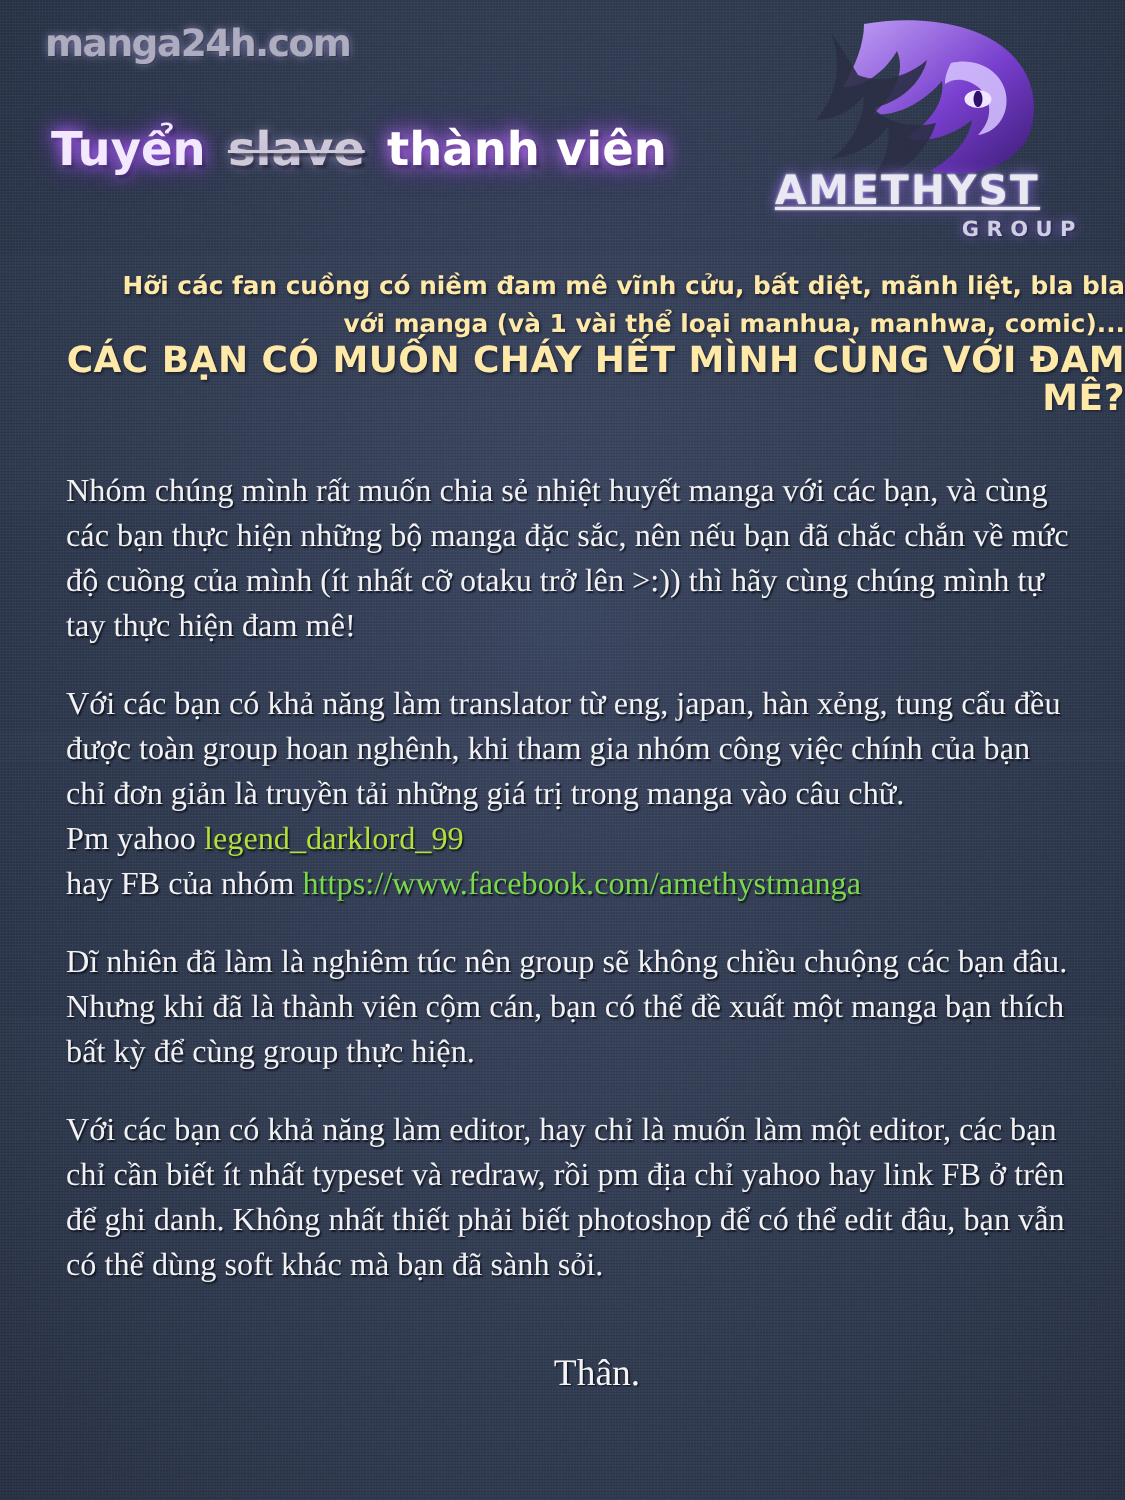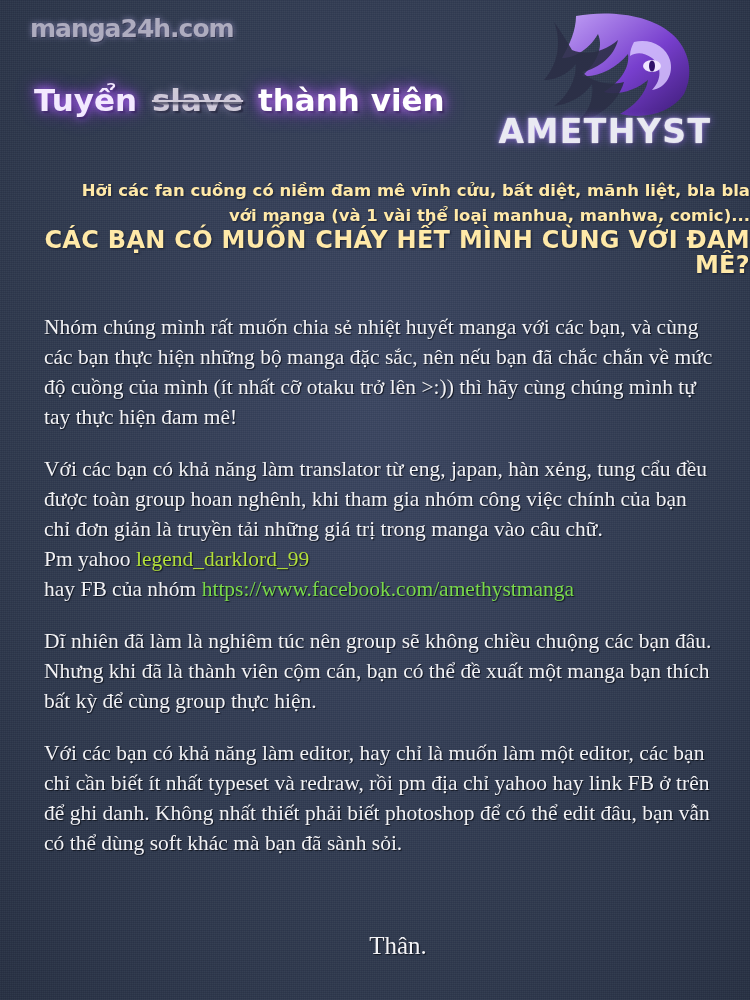--- a/index.html
+++ b/index.html
@@ -50,24 +50,25 @@
   }
   .logo-svg { position: absolute; top: 0; left: 0; }
   .logo-name {
     position: absolute;
     left: 22px;
     top: 104px;
     width: 250px;
     text-align: center;
     font-family: "DejaVu Sans", sans-serif;
     font-weight: bold;
-    font-size: 33px;
+    font-size: 27px;
     letter-spacing: 1.5px;
     color: #e9e9f2;
     text-shadow: 0 0 9px rgba(160,120,255,0.85), 0 0 2px #fff, 1px 1px 2px #12182a;
+    text-decoration: underline;
   }
   .logo-sub {
     position: absolute;
     left: 22px;
     top: 137px;
     width: 250px;
     text-align: right;
     padding-right: 8px;
     box-sizing: border-box;
     font-family: "DejaVu Sans", sans-serif;
@@ -146,21 +147,20 @@
     top: 902px;
     left: 0;
     width: 750px;
     text-align: center;
     padding-left: 46px;
     box-sizing: border-box;
     font-family: "Liberation Serif", serif;
     font-size: 25px;
     color: #f4f4f7;
     text-shadow: 1px 1px 1px rgba(10,14,24,0.85);
-    margin-top: 30px;
   }
 </style>
 </head>
 <body>
 
 <div class="page">
 
   <div class="watermark">manga24h.com</div>
 
   <div class="logo-wrap">
@@ -180,20 +180,21 @@
       <path d="M96 14 C104 34 100 56 86 72 C98 72 110 66 118 56 C118 72 110 88 96 98
                C112 96 126 88 134 76 C136 92 130 106 118 114 C142 110 160 94 166 74
                C150 78 134 74 124 64 C142 60 156 48 160 32 C146 44 128 48 114 42
                C108 32 102 22 96 14 Z" fill="#2b2f46" opacity="0.9"></path>
       <path d="M176 34 C192 30 208 38 212 52 C216 66 208 80 194 82 C204 72 204 58 194 50
                C186 44 178 44 172 48 C172 42 174 38 176 34 Z" fill="#d7c4ff" opacity="0.85"></path>
       <ellipse cx="194" cy="58" rx="9" ry="6" fill="#f0e6ff"></ellipse>
       <ellipse cx="194" cy="58" rx="3" ry="5.5" fill="#30106a"></ellipse>
     </svg>
     <div class="logo-name">AMETHYST</div>
+    <div class="logo-sub">GROUP</div>
   </div>
 
   <div class="headline">
     <span class="w1">Tuyển</span>
     <span class="strike">slave</span>
     <span class="w2">thành viên</span>
   </div>
 
   <div class="intro">
     <div>Hỡi các fan cuồng có niềm đam mê vĩnh cửu, bất diệt, mãnh liệt, bla bla</div>

